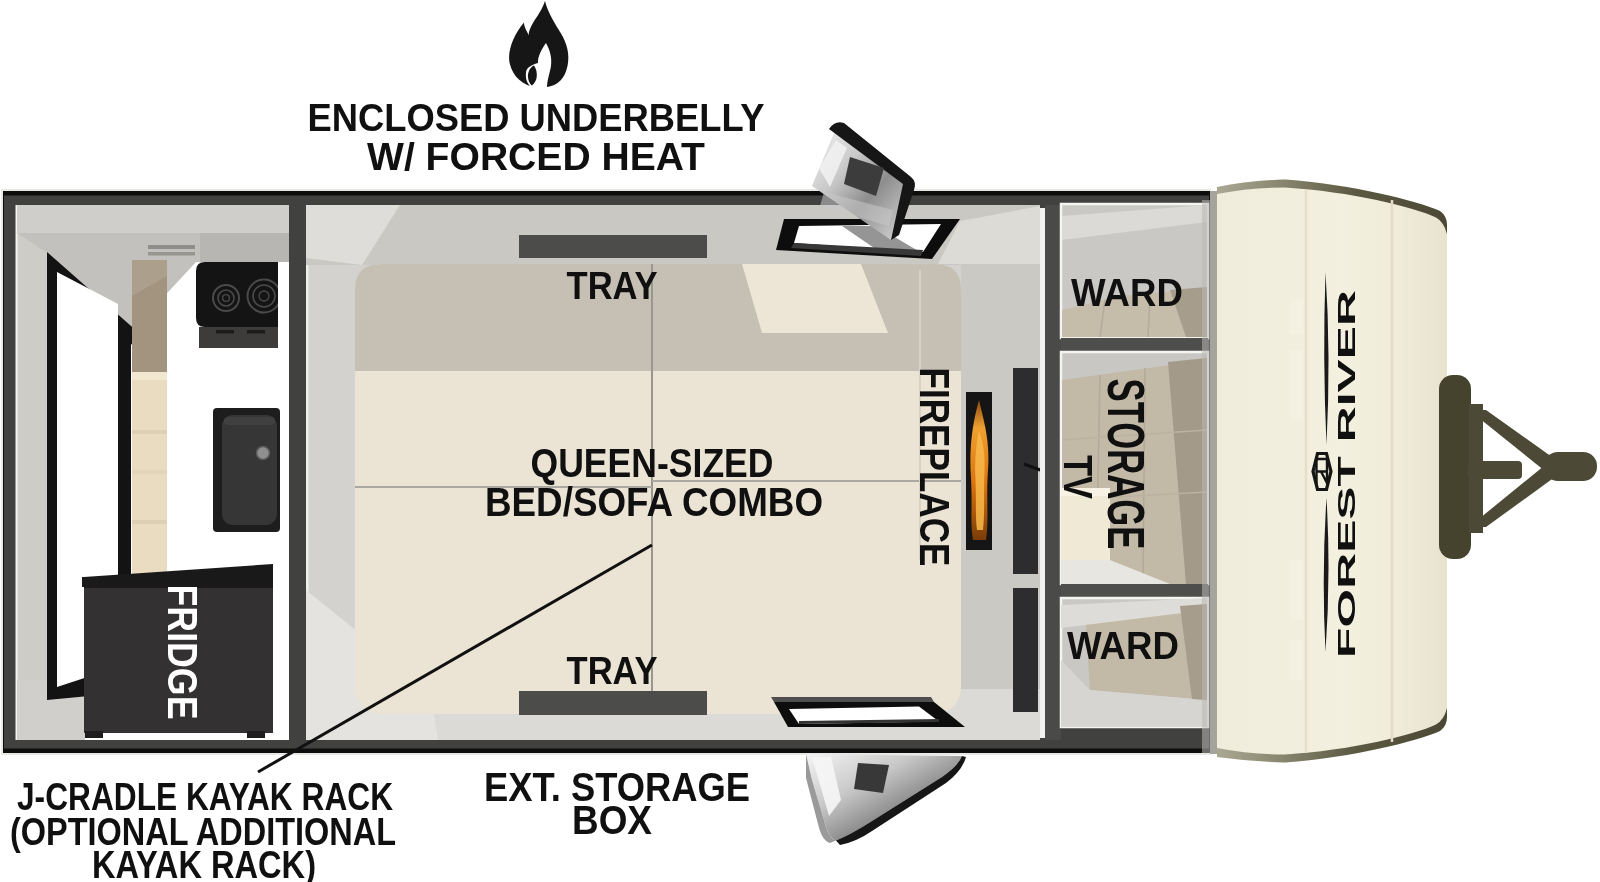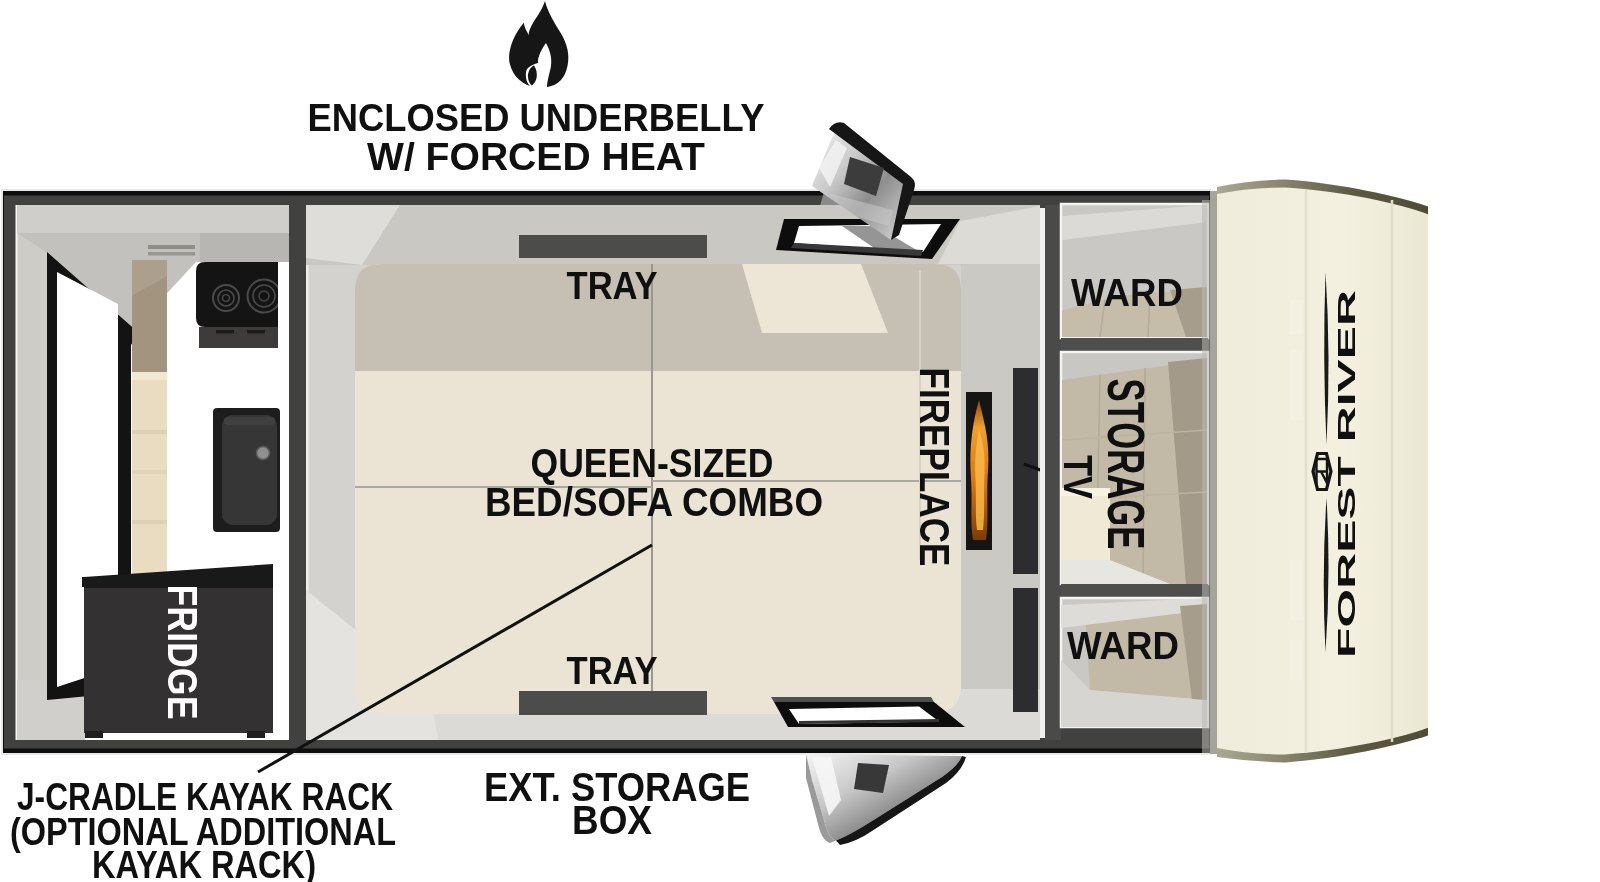--- a/index.html
+++ b/index.html
@@ -1,16 +1,16 @@
 <!DOCTYPE html>
 <html><head>
 <meta charset="utf-8">
 <style>
   html,body{margin:0;padding:0;background:#ffffff;}
-  .page{position:relative;width:1428px;height:882px;background:#ffffff;overflow:hidden;
+  .page{position:relative;width:1600px;height:882px;background:#ffffff;overflow:hidden;
         font-family:"Liberation Sans", sans-serif;}
   svg{display:block;}
   text{font-family:"Liberation Sans", sans-serif;font-weight:bold;}
   svg text{fill:#101010;}
   svg text.wh{fill:#ffffff;}
 </style>
 </head>
 <body>
 <div class="page">
 <svg width="1600" height="882" viewBox="0 0 1600 882" xmlns="http://www.w3.org/2000/svg">

